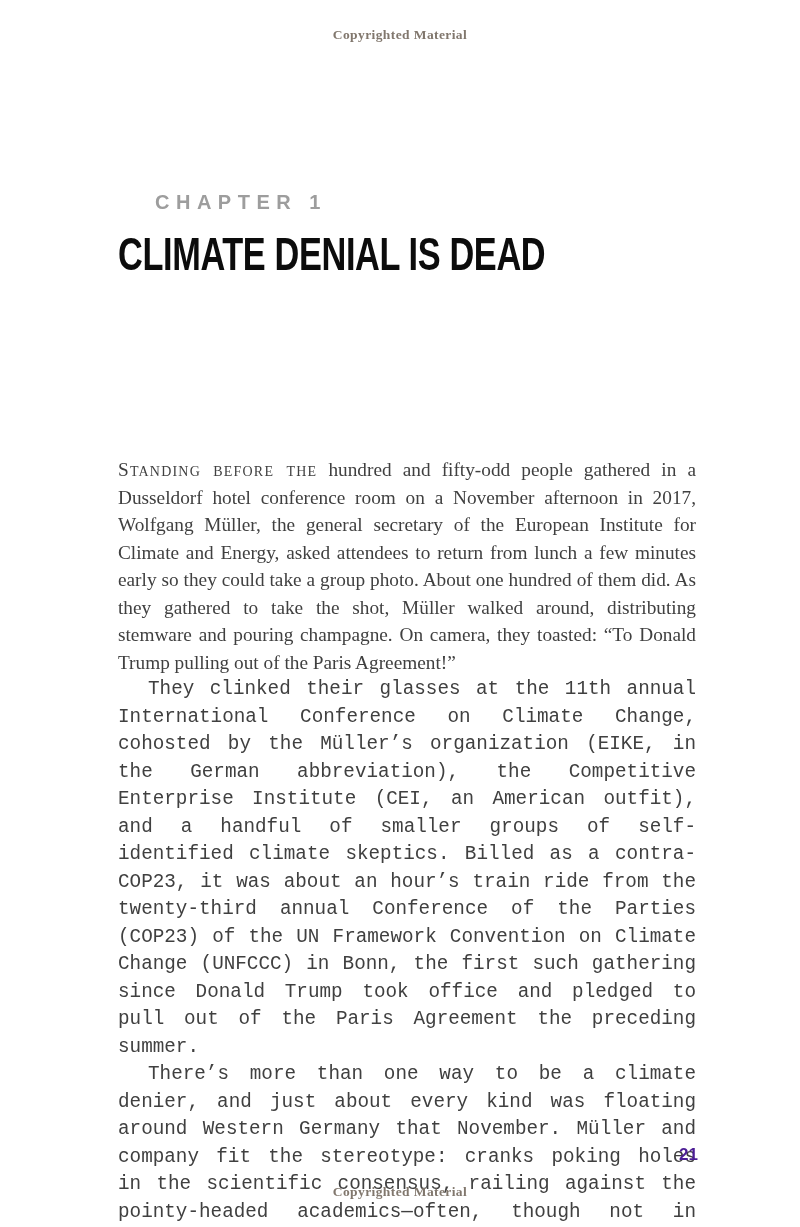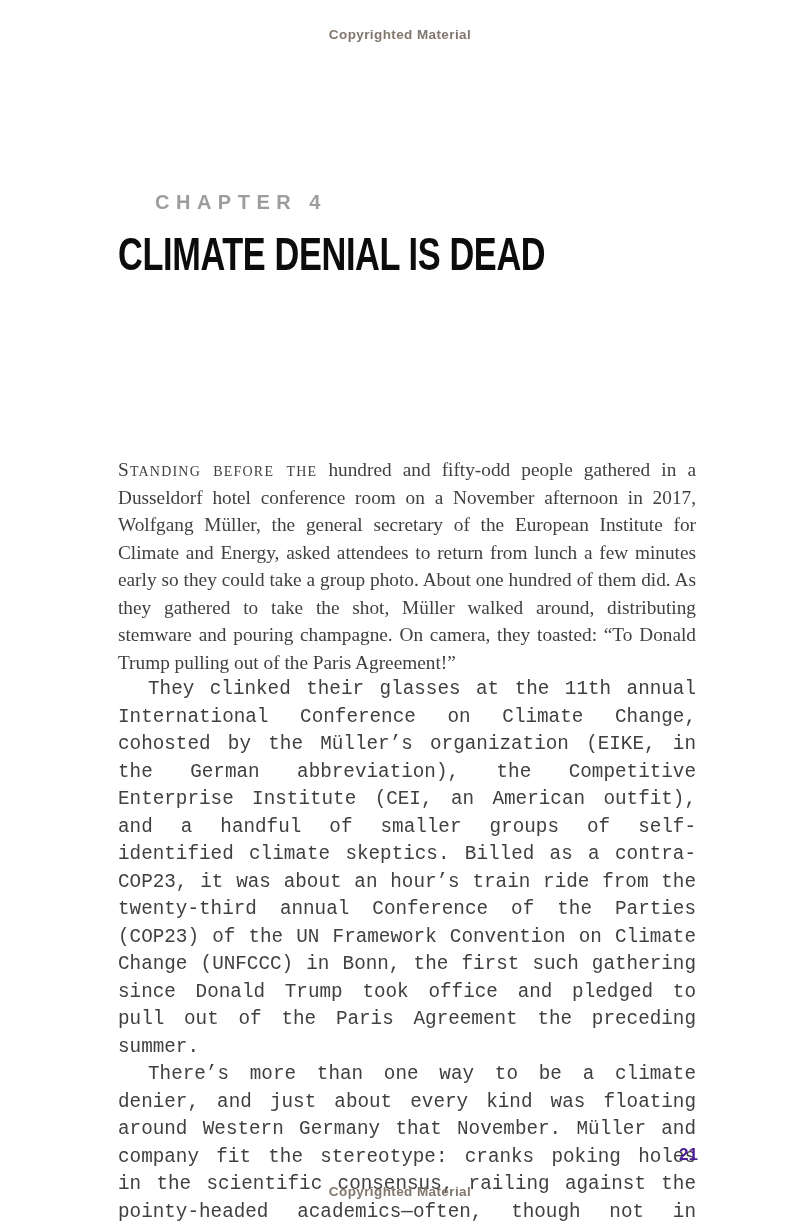--- a/index.html
+++ b/index.html
@@ -13,21 +13,21 @@
     height: 1227px;
     background: #ffffff;
     overflow: hidden;
     font-family: "Liberation Serif", serif;
   }
   .watermark {
     position: absolute;
     left: 0;
     width: 100%;
     text-align: center;
-    font-family: Liberation Sans, sans-serif;
+    font-family: Liberation Serif, serif;
     font-size: 13.5px;
     font-weight: bold;
     letter-spacing: 0.4px;
     color: #81776d;
   }
   .watermark.top { top: 27px; }
   .watermark.bottom { top: 1184px; }
 
   .chapter-label {
     position: absolute;
@@ -91,21 +91,21 @@
     color: #4c1d95;
   }
 </style>
 </head>
 <body>
 
 <div class="page">
 
   <div class="watermark top">Copyrighted Material</div>
 
-  <div class="chapter-label">CHAPTER 4</div>
+  <div class="chapter-label">CHAPTER 1</div>
 
   <h1 class="chapter-title">CLIMATE DENIAL IS DEAD</h1>
 
   <div class="body-text">
     <p class="para"><span class="lead-in">Standing before the</span> <span>hundred and fifty-odd people gathered in a Dusseldorf hotel conference room on a November afternoon in 2017, Wolfgang Müller, the general secretary of the European Institute for Climate and Energy, asked attendees to return from lunch a few minutes early so they could take a group photo. About one hundred of them did. As they gathered to take the shot, Müller walked around, distributing stemware and pouring champagne. On camera, they toasted: “To Donald Trump pulling out of the Paris Agreement!”</span></p>
     <p class="para indent">They clinked their glasses at the 11th annual International Conference on Climate Change, cohosted by the Müller’s organization (EIKE, in the German abbreviation), the Competitive Enterprise Institute (CEI, an American outfit), and a handful of smaller groups of self-identified climate skeptics. Billed as a contra-COP23, it was about an hour’s train ride from the twenty-third annual Conference of the Parties (COP23) of the UN Framework Convention on Climate Change (UNFCCC) in Bonn, the first such gathering since Donald Trump took office and pledged to pull out of the Paris Agreement the preceding summer.</p>
     <p class="para indent">There’s more than one way to be a climate denier, and just about every kind was floating around Western Germany that November. Müller and company fit the stereotype: cranks poking holes in the scientific consensus, railing against the pointy-headed academics—often, though not in Müller’s case, with generous industry funding. His kind are a dying breed. Explaining that EIKE couldn’t provide translation into languages other</p>
   </div>
 
   <div class="page-number">21</div>

